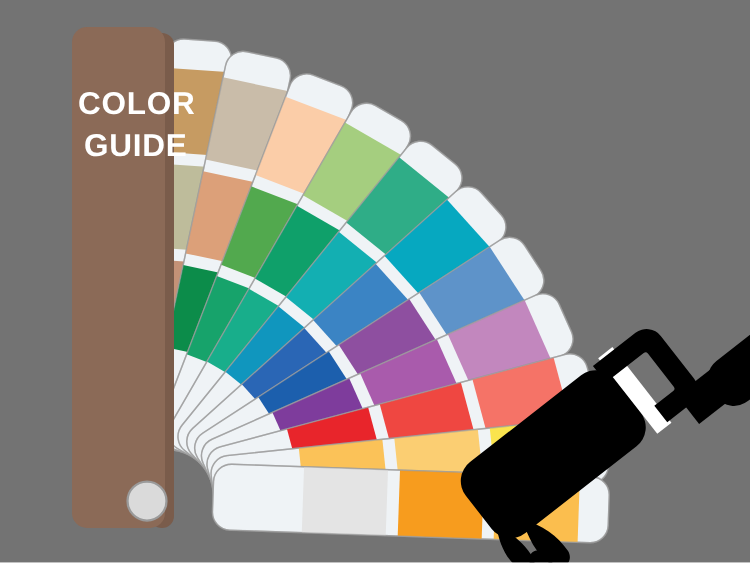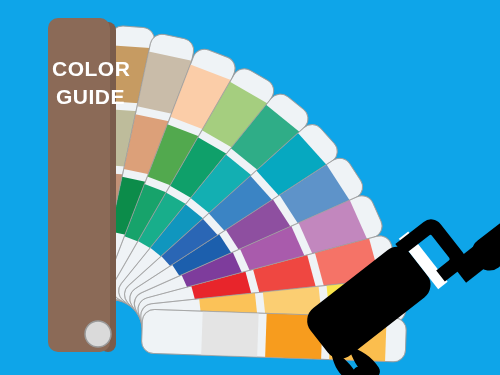--- a/index.html
+++ b/index.html
@@ -27,21 +27,21 @@
     font-family: "Liberation Sans", sans-serif;
     font-weight: bold;
     fill: #ffffff;
     font-size: 21px;
     letter-spacing: 0.5px;
   }
 </style>
 </head>
 <body>
 
-<div id="stage" style="background: #0ea5e9;">
+<div id="stage" style="background: #737373;">
   <svg width="500" height="375" viewBox="0 0 500 375" xmlns="http://www.w3.org/2000/svg">
 
     <defs>
       <clipPath id="stageClip">
           <rect x="0" y="0" width="500" height="375"></rect>
         </clipPath>
     </defs>
 
     <g clip-path="url(#stageClip)">
 

